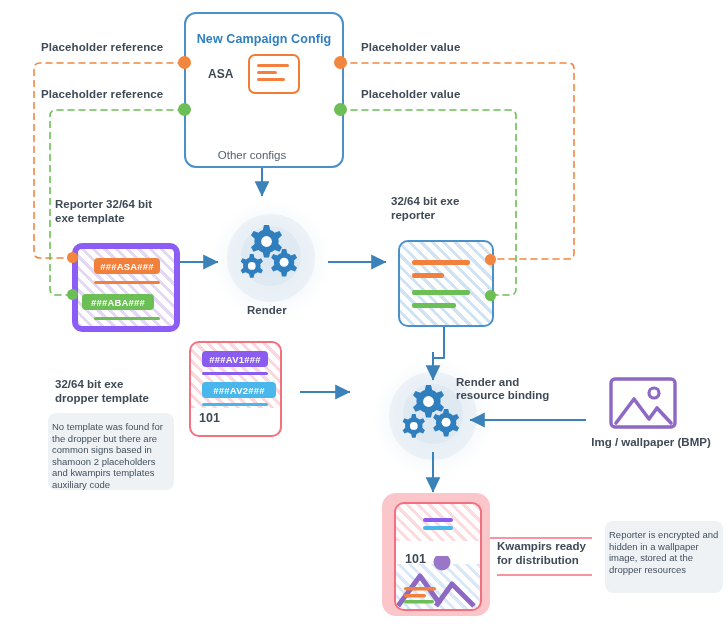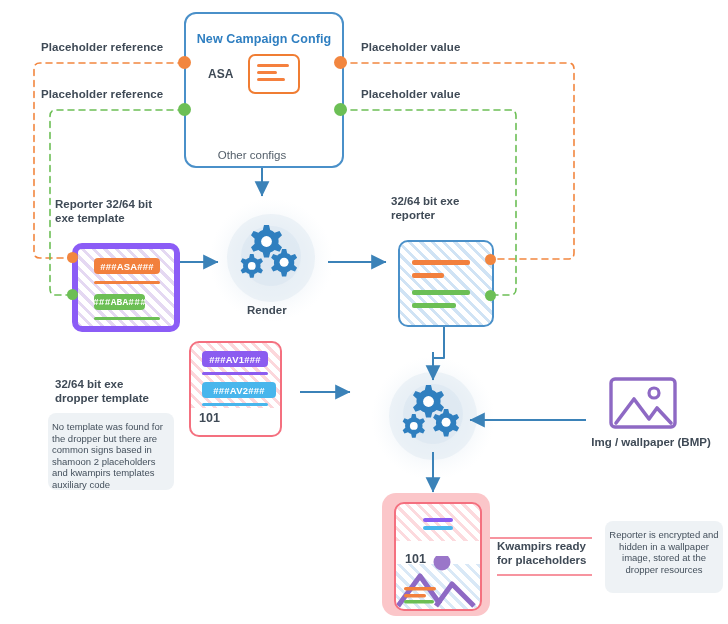--- a/index.html
+++ b/index.html
@@ -129,21 +129,21 @@
       rgba(120,175,225,.28) 0 3px, rgba(255,255,255,0) 3px 8px);
   }
 
   
   .note{
     position:absolute;background:#eef2f5;border-radius:8px;z-index:4;
     font-size:9.5px;line-height:11.5px;color:#44505c;padding:8px 4px;
     font-weight:400;white-space:pre-line;box-sizing:border-box;
   }
   .note-dropper{left:48px;top:413px;width:126px;height:77px;}
-  .note-reporter{left:605px;top:521px;width:118px;height:72px;text-align:center;}
+  .note-reporter{left:605px;top:521px;width:118px;height:72px;}
 
   
   .callout{
     position:absolute;left:497px;top:539px;width:98px;z-index:6;
     font-size:11.5px;font-weight:700;line-height:14px;color:#3f4a56;
     white-space:pre-line;
   }
 
   .render-lbl{
     position:absolute;font-size:11.5px;font-weight:700;color:#3f4a56;
@@ -244,21 +244,21 @@
   <div class="lbl" style="left:361px;top:41px;">Placeholder value</div>
   <div class="lbl" style="left:361px;top:88px;">Placeholder value</div>
 
   <div class="caption" style="left:55px;top:198px;">Reporter 32/64 bit
 exe template</div>
 
   <div class="tbox reporter-tpl">
     <span class="hatch"></span>
     <span class="ph orange" style="left:16px;top:9px;width:66px;height:16px;">###ASA###</span>
     <span class="bar orange" style="left:16px;top:32px;width:66px;"></span>
-    <span class="ph green" style="left:16px;top:45px;width:51px;height:16px;font-family:Liberation Mono, monospace;">###ABA###</span>
+    <span class="ph green" style="left:4px;top:45px;width:72px;height:16px;">###ABA###</span>
     <span class="bar green" style="left:16px;top:68px;width:66px;"></span>
   </div>
   <div class="dot orange sm" style="left:67px;top:252px;"></div>
   <div class="dot green sm" style="left:67px;top:289px;"></div>
 
   <div class="node" style="left:240px;top:222px;">
     <svg width="64" height="60" viewBox="0 0 64 60">
       <g fill="#2f7fbf">
         <path d="M24,3 l5,0 l1.2,5.1 a11,11 0 0 1 4.4,2.55 l4.9,-1.7 l2.5,4.3 l-3.7,3.5 a11,11 0 0 1 0,5.1 l3.7,3.5 l-2.5,4.3 l-4.9,-1.7 a11,11 0 0 1 -4.4,2.55 l-1.2,5.1 l-5,0 l-1.2,-5.1 a11,11 0 0 1 -4.4,-2.55 l-4.9,1.7 l-2.5,-4.3 l3.7,-3.5 a11,11 0 0 1 0,-5.1 l-3.7,-3.5 l2.5,-4.3 l4.9,1.7 a11,11 0 0 1 4.4,-2.55 Z"></path>
         <circle cx="26.5" cy="19.5" r="5.4" fill="#ffffff"></circle>
@@ -303,20 +303,22 @@
       <g fill="#2f7fbf">
         <path d="M24,3 l5,0 l1.2,5.1 a11,11 0 0 1 4.4,2.55 l4.9,-1.7 l2.5,4.3 l-3.7,3.5 a11,11 0 0 1 0,5.1 l3.7,3.5 l-2.5,4.3 l-4.9,-1.7 a11,11 0 0 1 -4.4,2.55 l-1.2,5.1 l-5,0 l-1.2,-5.1 a11,11 0 0 1 -4.4,-2.55 l-4.9,1.7 l-2.5,-4.3 l3.7,-3.5 a11,11 0 0 1 0,-5.1 l-3.7,-3.5 l2.5,-4.3 l4.9,1.7 a11,11 0 0 1 4.4,-2.55 Z"></path>
         <circle cx="26.5" cy="19.5" r="5.4" fill="#ffffff"></circle>
         <path d="M42,27 l4.2,0 l1,4.3 a9.3,9.3 0 0 1 3.7,2.15 l4.1,-1.45 l2.1,3.65 l-3.1,2.95 a9.3,9.3 0 0 1 0,4.3 l3.1,2.95 l-2.1,3.65 l-4.1,-1.45 a9.3,9.3 0 0 1 -3.7,2.15 l-1,4.3 l-4.2,0 l-1,-4.3 a9.3,9.3 0 0 1 -3.7,-2.15 l-4.1,1.45 l-2.1,-3.65 l3.1,-2.95 a9.3,9.3 0 0 1 0,-4.3 l-3.1,-2.95 l2.1,-3.65 l4.1,1.45 a9.3,9.3 0 0 1 3.7,-2.15 Z"></path>
         <circle cx="44.1" cy="40.2" r="4.5" fill="#ffffff"></circle>
         <path d="M10,32 l3.6,0 l0.85,3.7 a8,8 0 0 1 3.2,1.85 l3.5,-1.25 l1.8,3.15 l-2.65,2.55 a8,8 0 0 1 0,3.7 l2.65,2.55 l-1.8,3.15 l-3.5,-1.25 a8,8 0 0 1 -3.2,1.85 l-0.85,3.7 l-3.6,0 l-0.85,-3.7 a8,8 0 0 1 -3.2,-1.85 l-3.5,1.25 l-1.8,-3.15 l2.65,-2.55 a8,8 0 0 1 0,-3.7 l-2.65,-2.55 l1.8,-3.15 l3.5,1.25 a8,8 0 0 1 3.2,-1.85 Z"></path>
         <circle cx="11.8" cy="43.9" r="3.9" fill="#ffffff"></circle>
       </g>
     </svg>
   </div>
+  <div class="render-lbl" style="left:456px;top:376px;">Render and
+resource binding</div>
 
   <div class="node" style="left:609px;top:377px;">
     <svg width="68" height="52" viewBox="0 0 68 52">
       <rect x="2" y="2" width="64" height="48" rx="4" fill="#fff" stroke="#8e69c4" stroke-width="3.4"></rect>
       <circle cx="45" cy="16" r="5" fill="none" stroke="#8e69c4" stroke-width="3.2"></circle>
       <path d="M7,46 L25,22 L40,42 L48,31 L62,46" fill="none" stroke="#8e69c4" stroke-width="3.6" stroke-linejoin="round" stroke-linecap="round"></path>
     </svg>
   </div>
   <div class="imglbl">Img / wallpaper (BMP)</div>
 
@@ -331,16 +333,16 @@
       <path d="M2,50 L24,20 L44,48" fill="none" stroke="#8e69c4" stroke-width="5" stroke-linejoin="round"></path>
       <path d="M40,50 L56,28 L78,50" fill="none" stroke="#8e69c4" stroke-width="5" stroke-linejoin="round"></path>
       <rect x="8" y="31" width="32" height="3.5" rx="1.8" fill="#f2803d"></rect>
       <rect x="8" y="38" width="22" height="3.5" rx="1.8" fill="#f2803d"></rect>
       <rect x="8" y="44" width="30" height="3.5" rx="1.8" fill="#6cbf55"></rect>
     </svg>
     <span class="num" style="left:9px;top:48px;z-index:6;">101</span>
   </div>
 
   <div class="callout">Kwampirs ready
-for placeholders</div>
+for distribution</div>
   <div class="note note-reporter">Reporter is encrypted and hidden in a wallpaper image, stored at the dropper resources</div>
 
 </div>
 
 </body></html>

